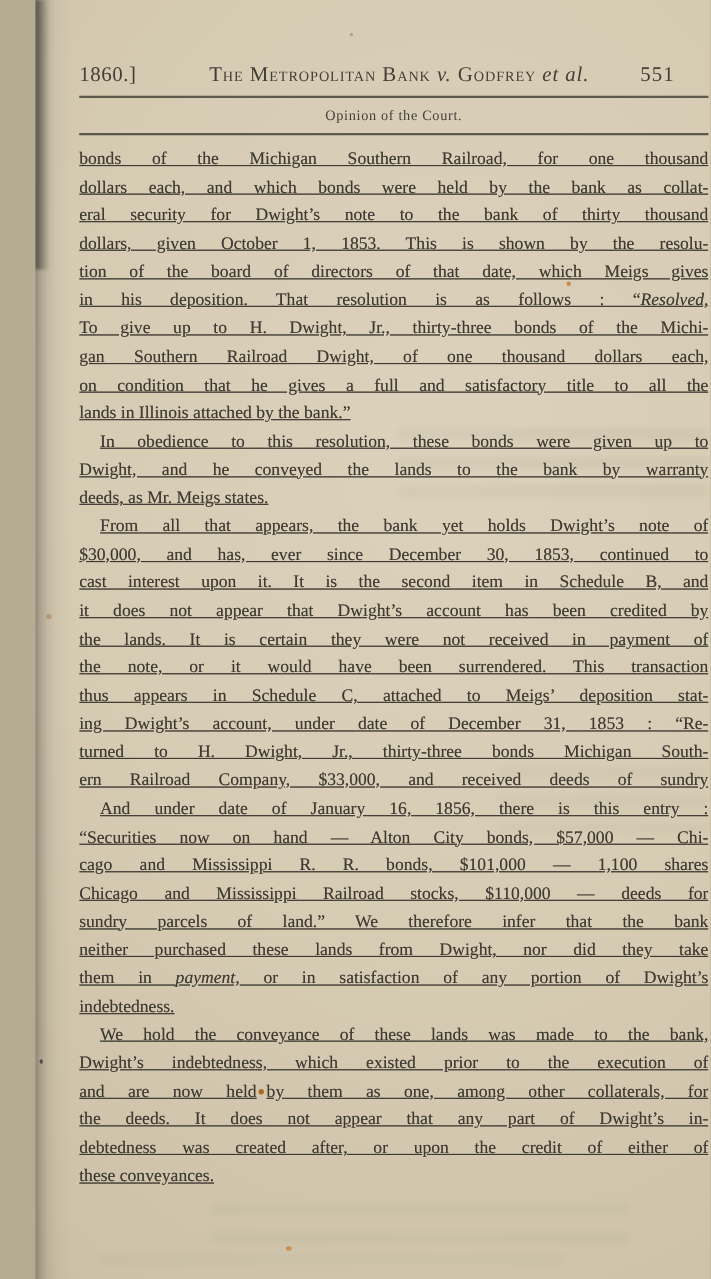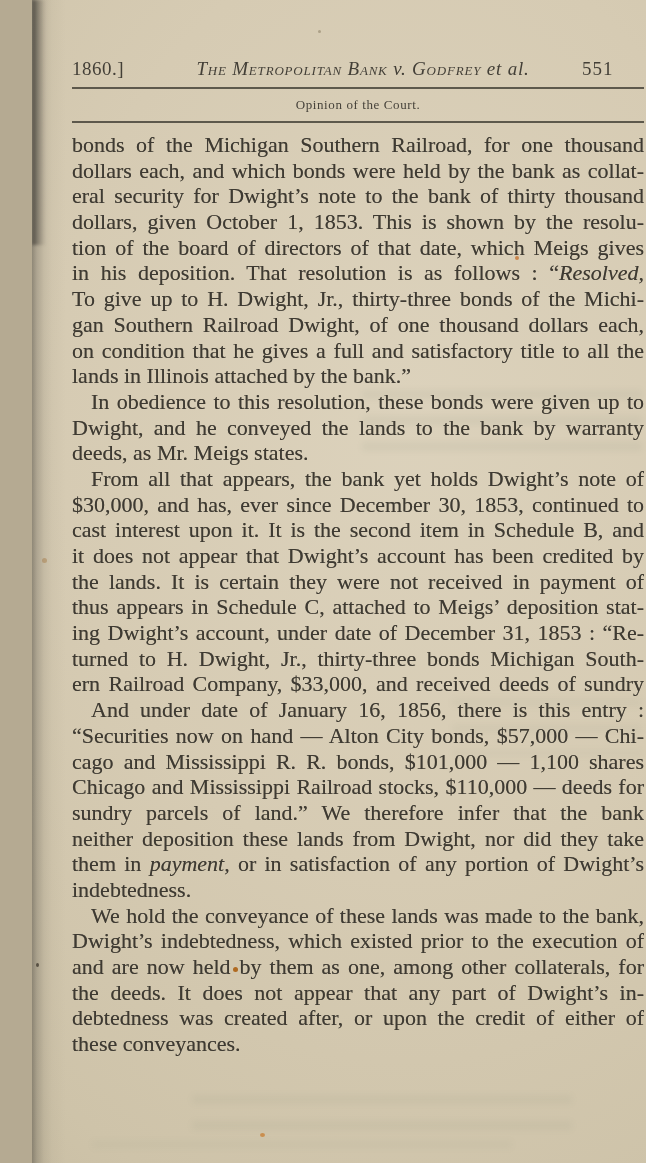--- a/index.html
+++ b/index.html
@@ -20,29 +20,29 @@
     position:absolute;left:0;top:0;width:14px;height:245px;z-index:3;pointer-events:none;
     background:linear-gradient(to right, rgba(44,42,38,0.62), rgba(44,42,38,0.16) 65%, rgba(0,0,0,0));
     filter:blur(1.5px);
   }
   .content{position:absolute;left:0;top:0;right:0;padding:57px 34px 0 40px;z-index:2;}
 
   .header-row{display:flex;align-items:baseline;font-size:19px;line-height:24px;color:#433f37;}
   .header-year{width:72px;letter-spacing:0.5px;}
   .header-title{flex:1;text-align:center;letter-spacing:0.8px;}
   .header-page{width:62px;text-align:left;letter-spacing:1px;}
-  .sc{font-variant:small-caps;font-style:italic;}
+  .sc{font-variant:small-caps;}
   i{font-style:italic;}
 
   .rule{border:none;border-top:2px solid rgba(72,68,58,0.85);margin:0;}
   .rule1{margin-top:6px;}
   .running-head{text-align:center;font-size:13px;line-height:18px;margin-top:7px;letter-spacing:0.6px;color:#46423a;}
   .rule2{margin-top:7px;}
 
-  .body-text{margin-top:9px;font-size:22px;line-height:25.7px;text-shadow:0 0 0.5px rgba(62,58,50,0.55);}
+  .body-text{margin-top:9px;font-size:16px;line-height:25.7px;text-shadow:0 0 0.5px rgba(62,58,50,0.55);text-decoration:underline;}
   .line{
     text-align:justify;text-align-last:justify;
     height:25.7px;overflow:hidden;
   }
   .line.lastline{text-align-last:left;}
   .para.indent .line:first-child{text-indent:19px;}
 
   
   .speck{display:inline-block;width:5px;height:5px;border-radius:50%;
          background:#b06a20;margin:0 2px 2px 2px;vertical-align:baseline;text-shadow:none;}
@@ -111,32 +111,33 @@
           <div class="line">In obedience to this resolution, these bonds were given up to</div>
           <div class="line">Dwight, and he conveyed the lands to the bank by warranty</div>
           <div class="line lastline">deeds, as Mr. Meigs states.</div>
         </div>
         <div class="para indent">
           <div class="line">From all that appears, the bank yet holds Dwight’s note of</div>
           <div class="line">$30,000, and has, ever since December 30, 1853, continued to</div>
           <div class="line">cast interest upon it.  It is the second item in Schedule B, and</div>
           <div class="line">it does not appear that Dwight’s account has been credited by</div>
           <div class="line">the lands.  It is certain they were not received in payment of</div>
+          <div class="line">the note, or it would have been surrendered.  This transaction</div>
           <div class="line">thus appears in Schedule C, attached to Meigs’ deposition stat-</div>
           <div class="line">ing Dwight’s account, under date of December 31, 1853 :  “Re-</div>
           <div class="line">turned to H. Dwight, Jr., thirty-three bonds Michigan South-</div>
           <div class="line">ern Railroad Company, $33,000, and received deeds of sundry</div>
         </div>
         <div class="para indent">
           <div class="line">And under date of January 16, 1856, there is this entry :</div>
           <div class="line">“Securities now on hand — Alton City bonds, $57,000 — Chi-</div>
           <div class="line">cago and Mississippi R. R. bonds, $101,000 — 1,100 shares</div>
           <div class="line">Chicago and Mississippi Railroad stocks, $110,000 — deeds for</div>
           <div class="line">sundry parcels of land.”  We therefore infer that the bank</div>
-          <div class="line">neither deposition these lands from Dwight, nor did they take</div>
+          <div class="line">neither purchased these lands from Dwight, nor did they take</div>
           <div class="line">them in <i>payment,</i> or in satisfaction of any portion of Dwight’s</div>
           <div class="line lastline">indebtedness.</div>
         </div>
         <div class="para indent">
           <div class="line">We hold the conveyance of these lands was made to the bank,</div>
           <div class="line">Dwight’s indebtedness, which existed prior to the execution of</div>
           <div class="line">and are now held<span class="speck"></span>by them as one, among other collaterals, for</div>
           <div class="line">the deeds.  It does not appear that any part of Dwight’s in-</div>
           <div class="line">debtedness was created after, or upon the credit of either of</div>
           <div class="line lastline">these conveyances.</div>

